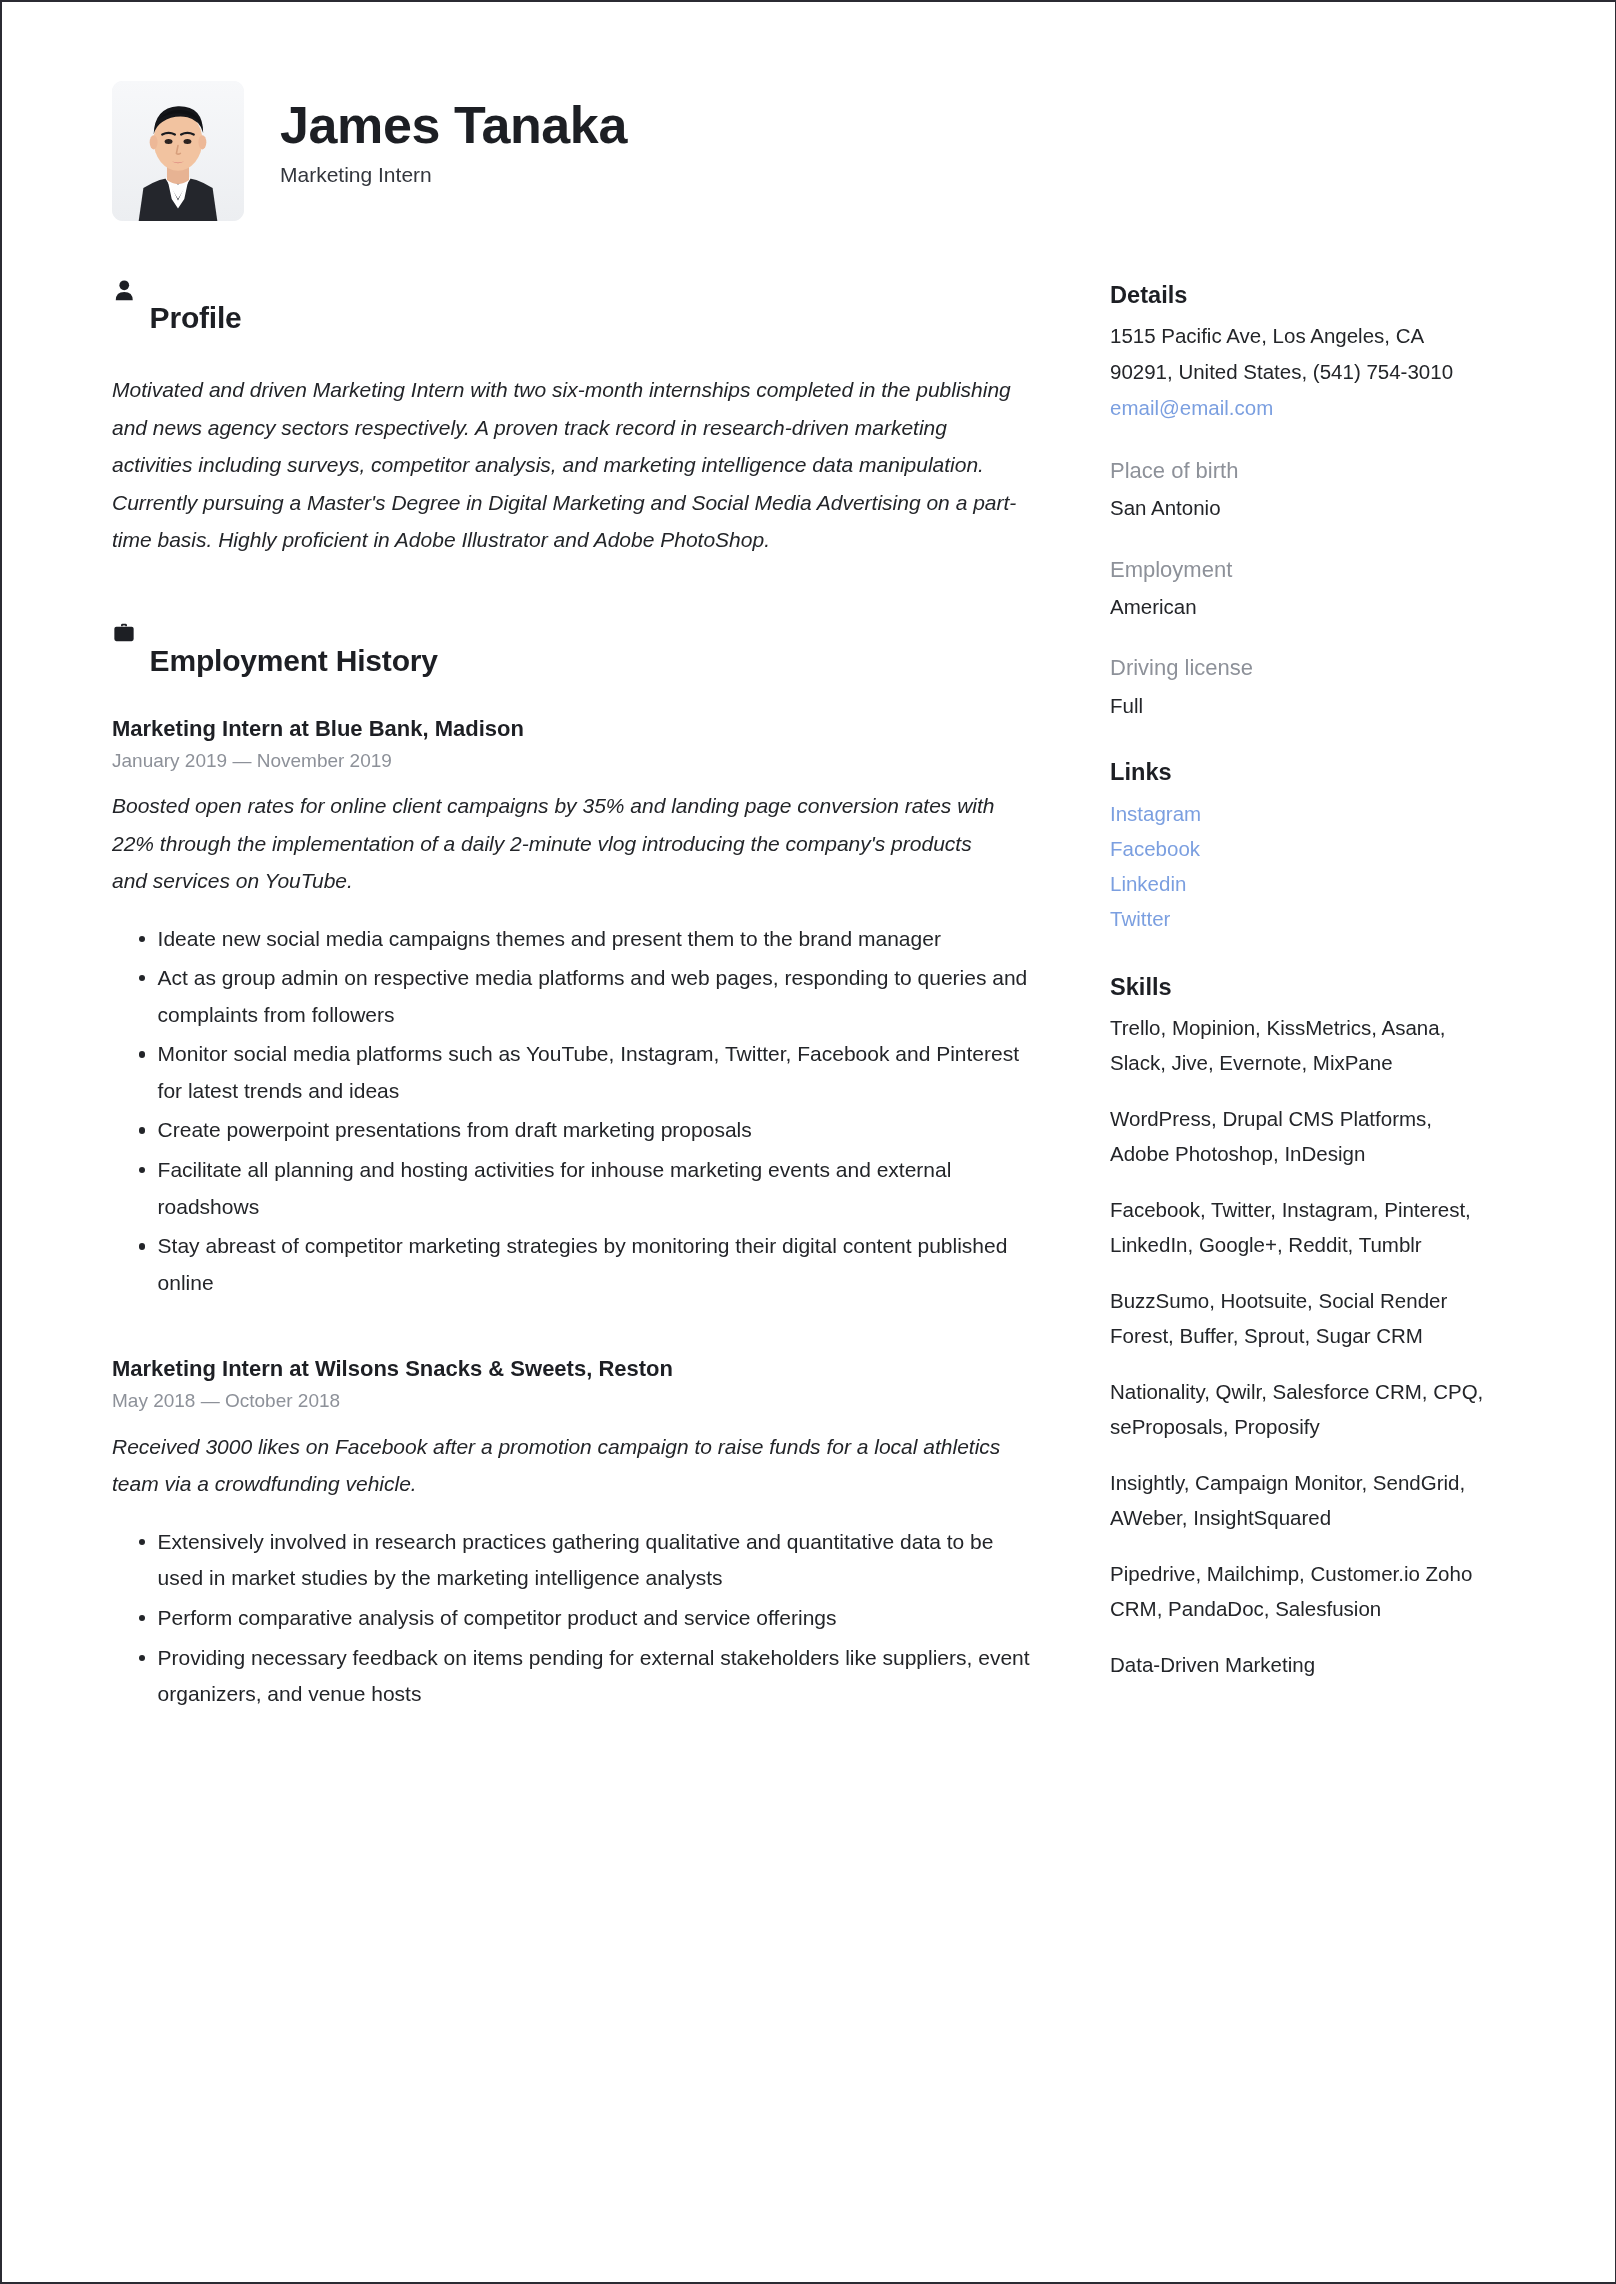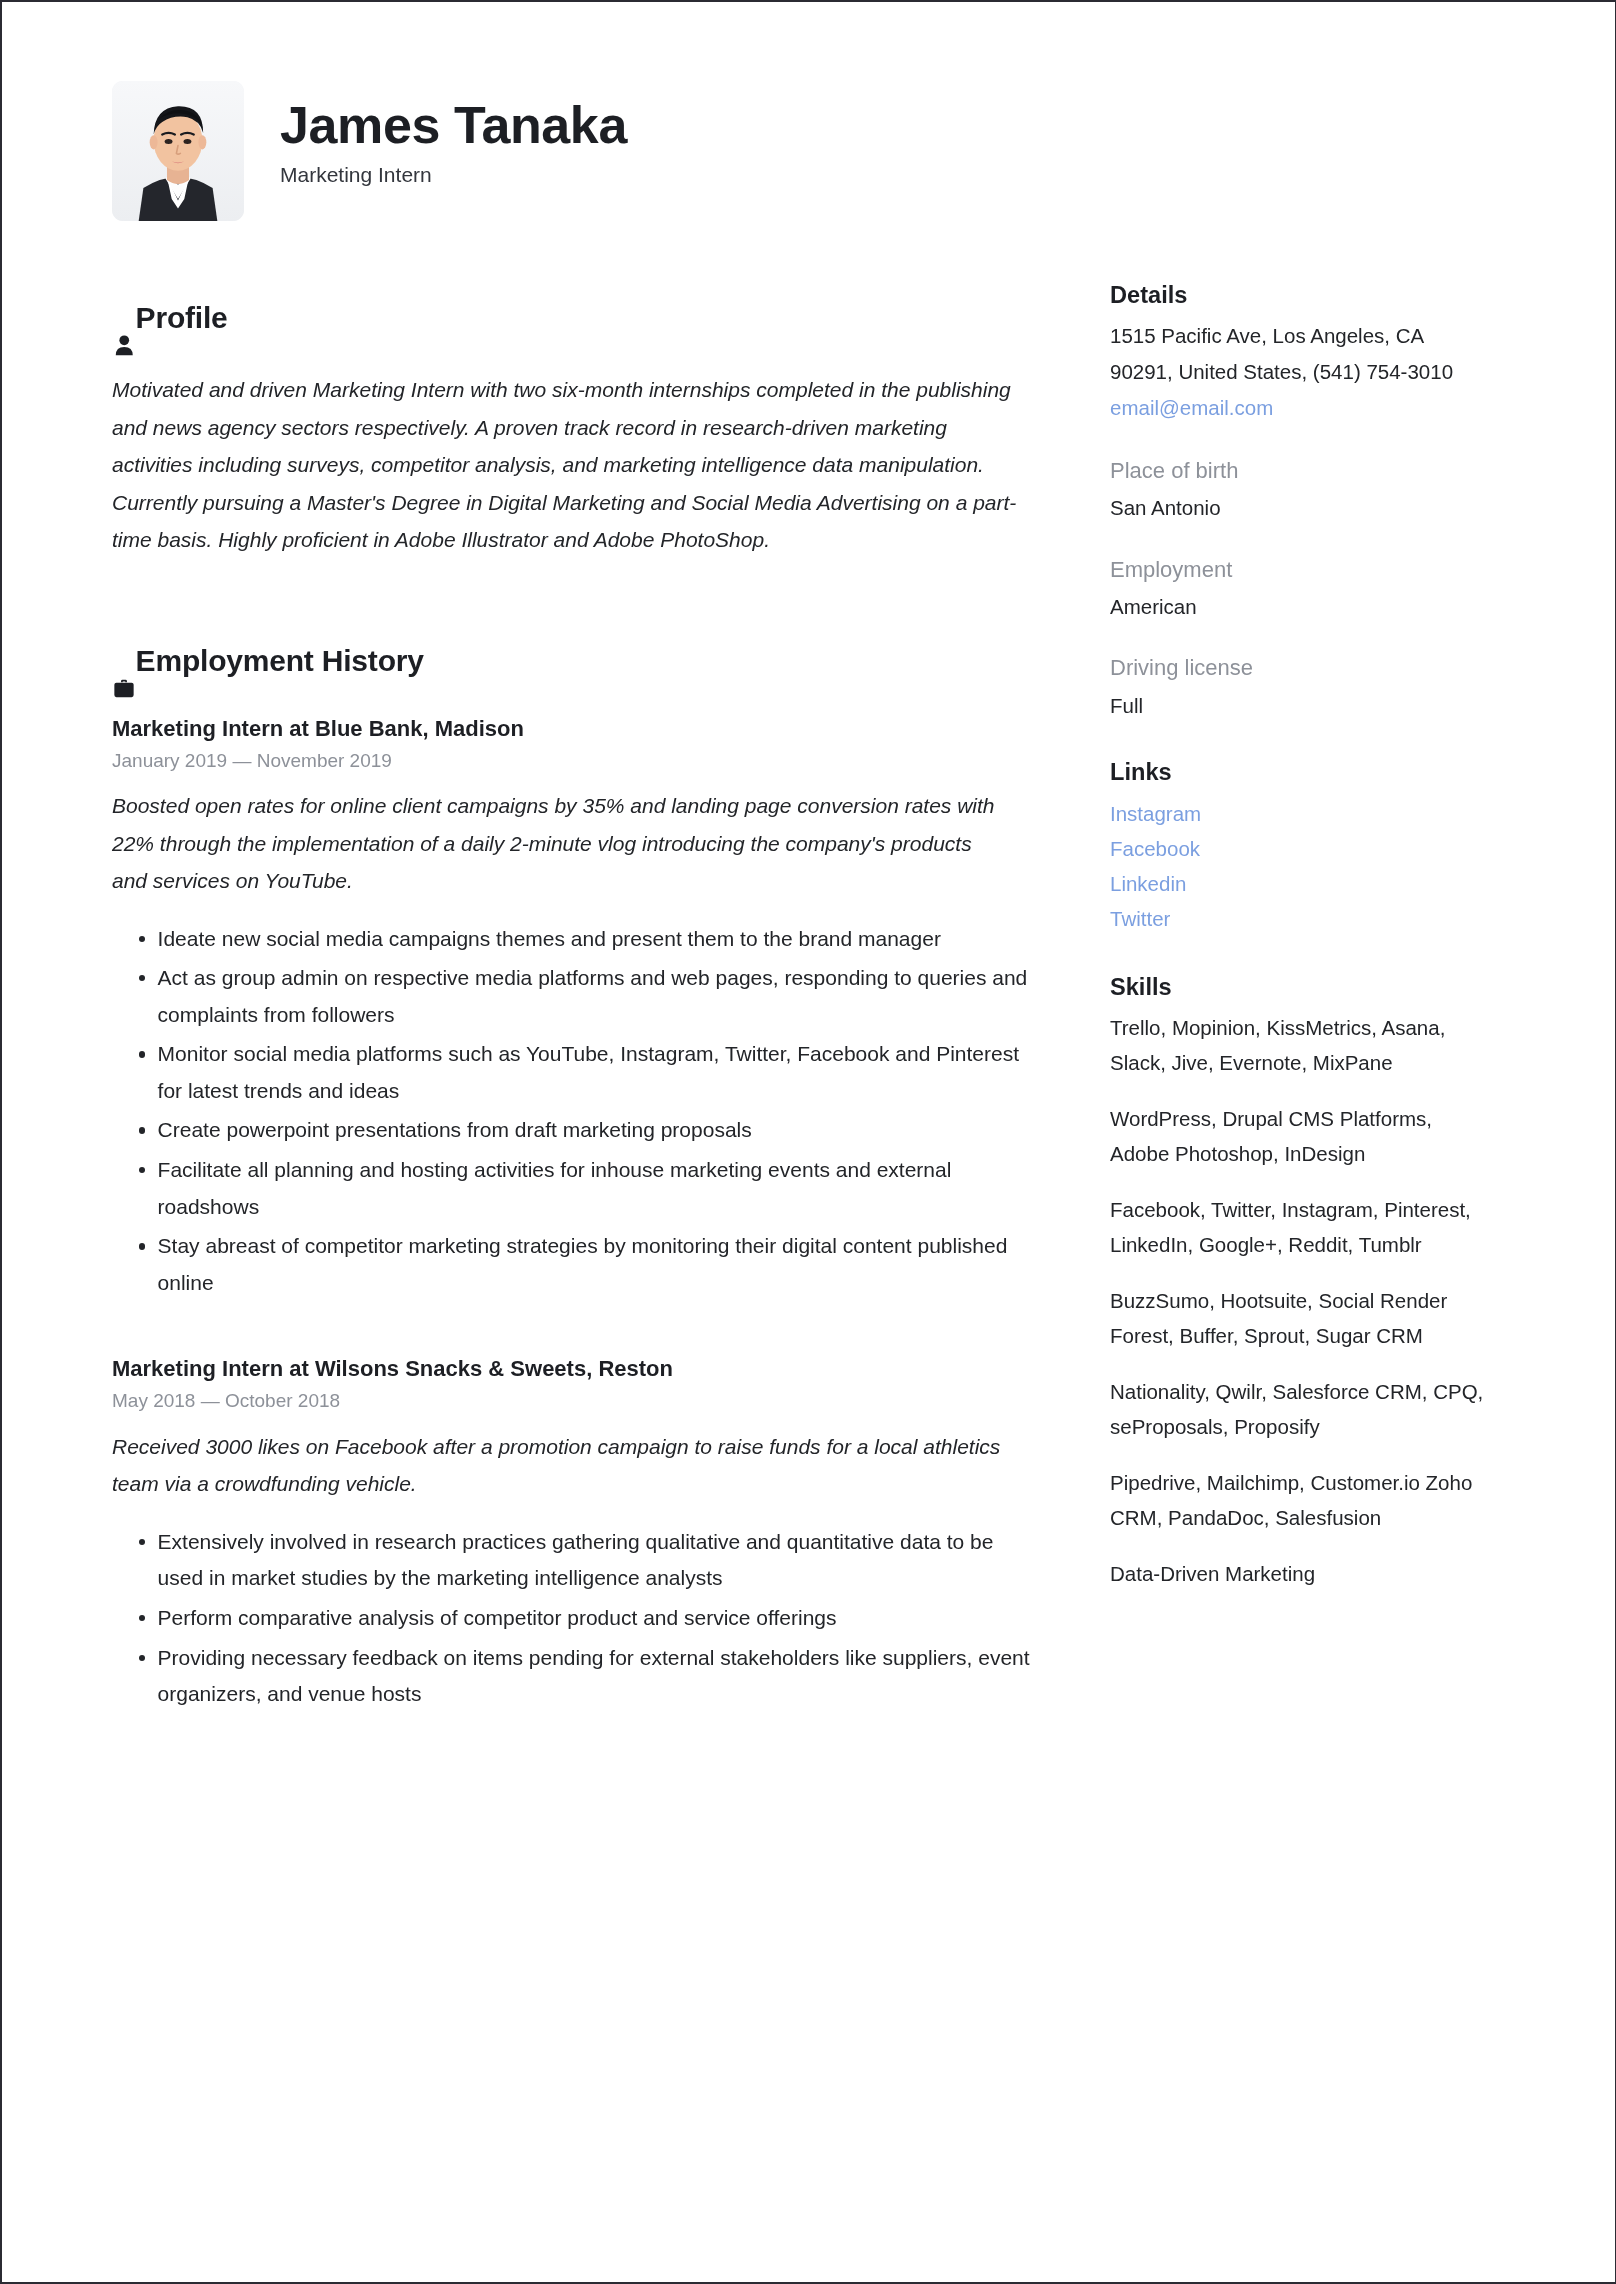--- a/index.html
+++ b/index.html
@@ -77,21 +77,22 @@
   .side-col {
     position: absolute;
     left: 1108px;
     top: 279px;
     width: 374px;
   }
 
   
   .section-head {
     display: flex;
-    align-items: flex-end;
+    align-items: flex-start;
+    gap: 14px;
     margin-bottom: 12.6px;
   }
   .section-icon {
     width: 23.6px;
     height: 27px;
     flex: 0 0 auto;
     display: flex;
     align-items: center;
     justify-content: center;
   }
@@ -342,20 +343,21 @@
       <a class="side-link" href="#">Twitter</a>
     </section>
 
     <section class="side-section">
       <div class="side-head">Skills</div>
       <div class="skill-group">Trello, Mopinion, KissMetrics, Asana, Slack, Jive, Evernote, MixPane</div>
       <div class="skill-group">WordPress, Drupal CMS Platforms, Adobe Photoshop, InDesign</div>
       <div class="skill-group">Facebook, Twitter, Instagram, Pinterest, LinkedIn, Google+, Reddit, Tumblr</div>
       <div class="skill-group">BuzzSumo, Hootsuite, Social Render Forest, Buffer, Sprout, Sugar CRM</div>
       <div class="skill-group">Nationality, Qwilr, Salesforce CRM, CPQ, seProposals, Proposify</div>
+      <div class="skill-group">Insightly, Campaign Monitor, SendGrid, AWeber, InsightSquared</div>
       <div class="skill-group">Pipedrive, Mailchimp, Customer.io Zoho CRM, PandaDoc, Salesfusion</div>
       <div class="skill-group">Data-Driven Marketing</div>
     </section>
 
   </aside>
  </div>
 </div>
 
 
 </body></html>

